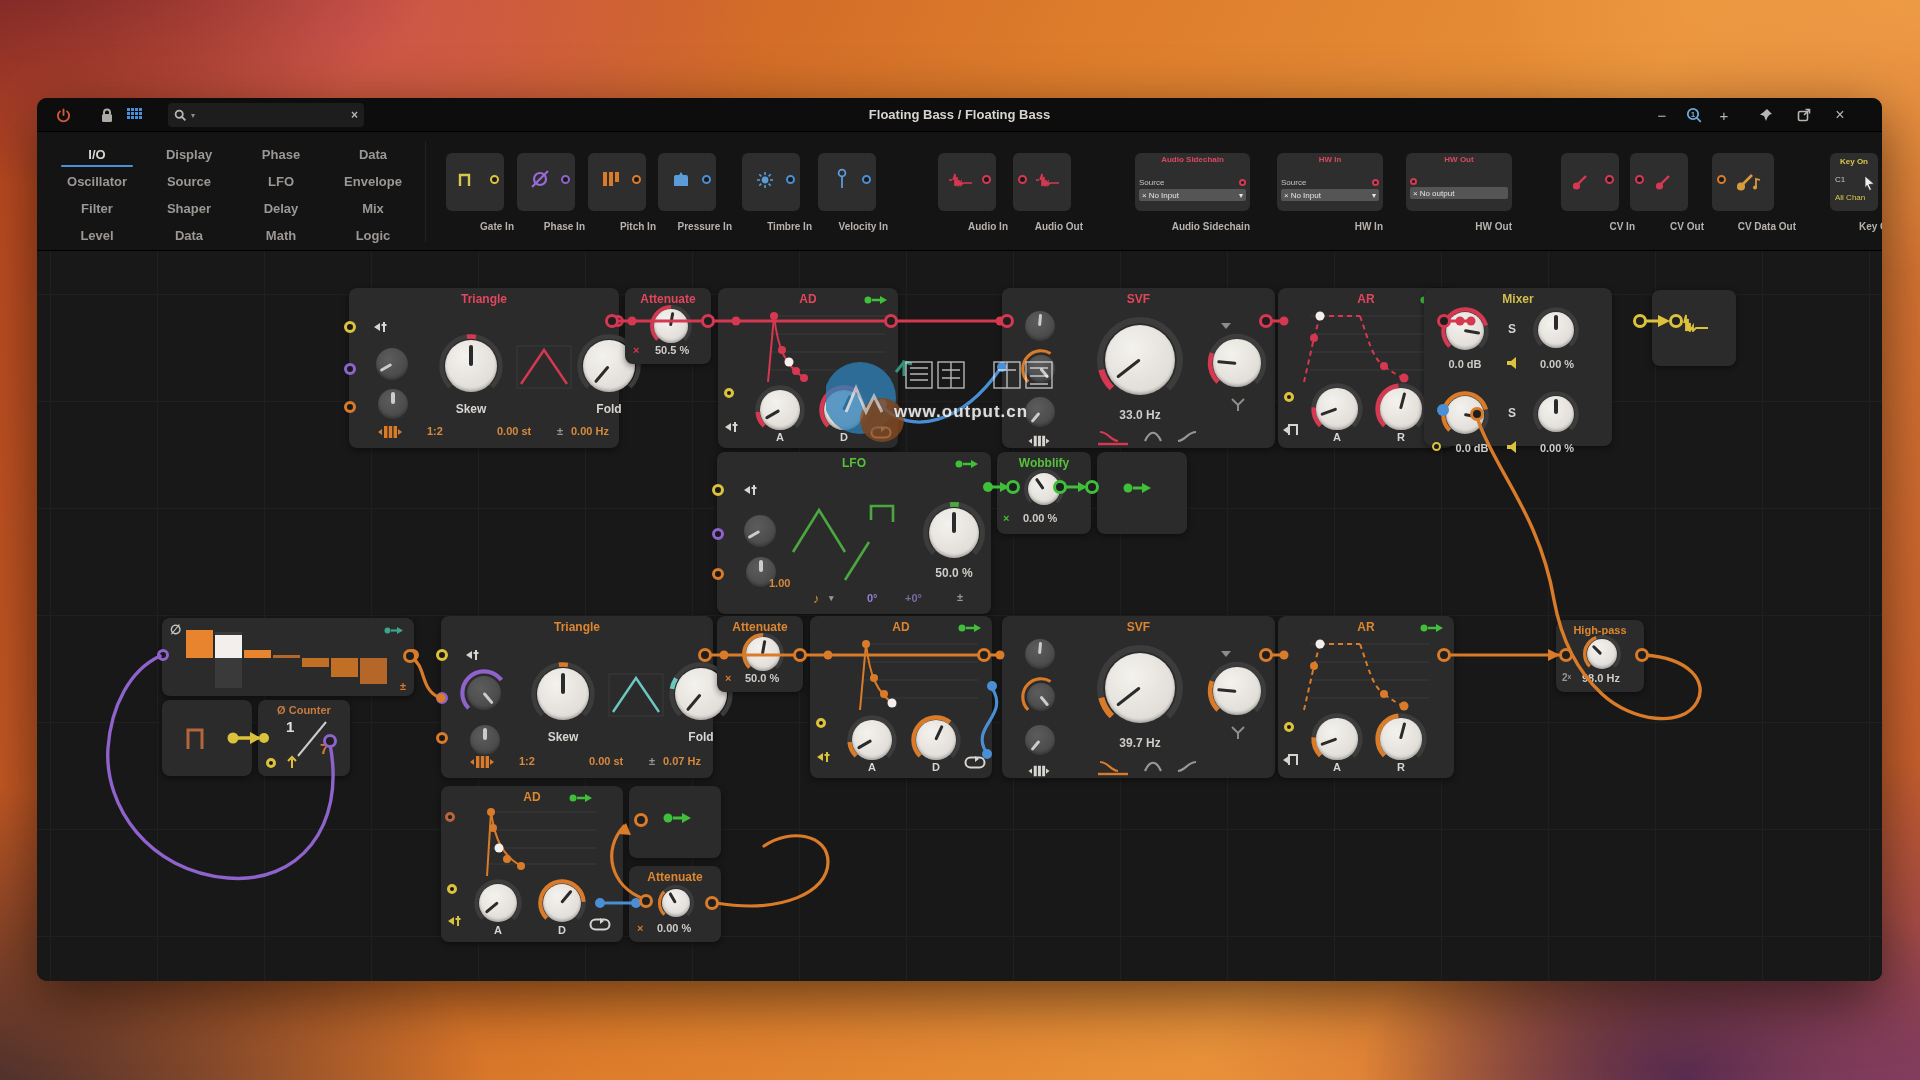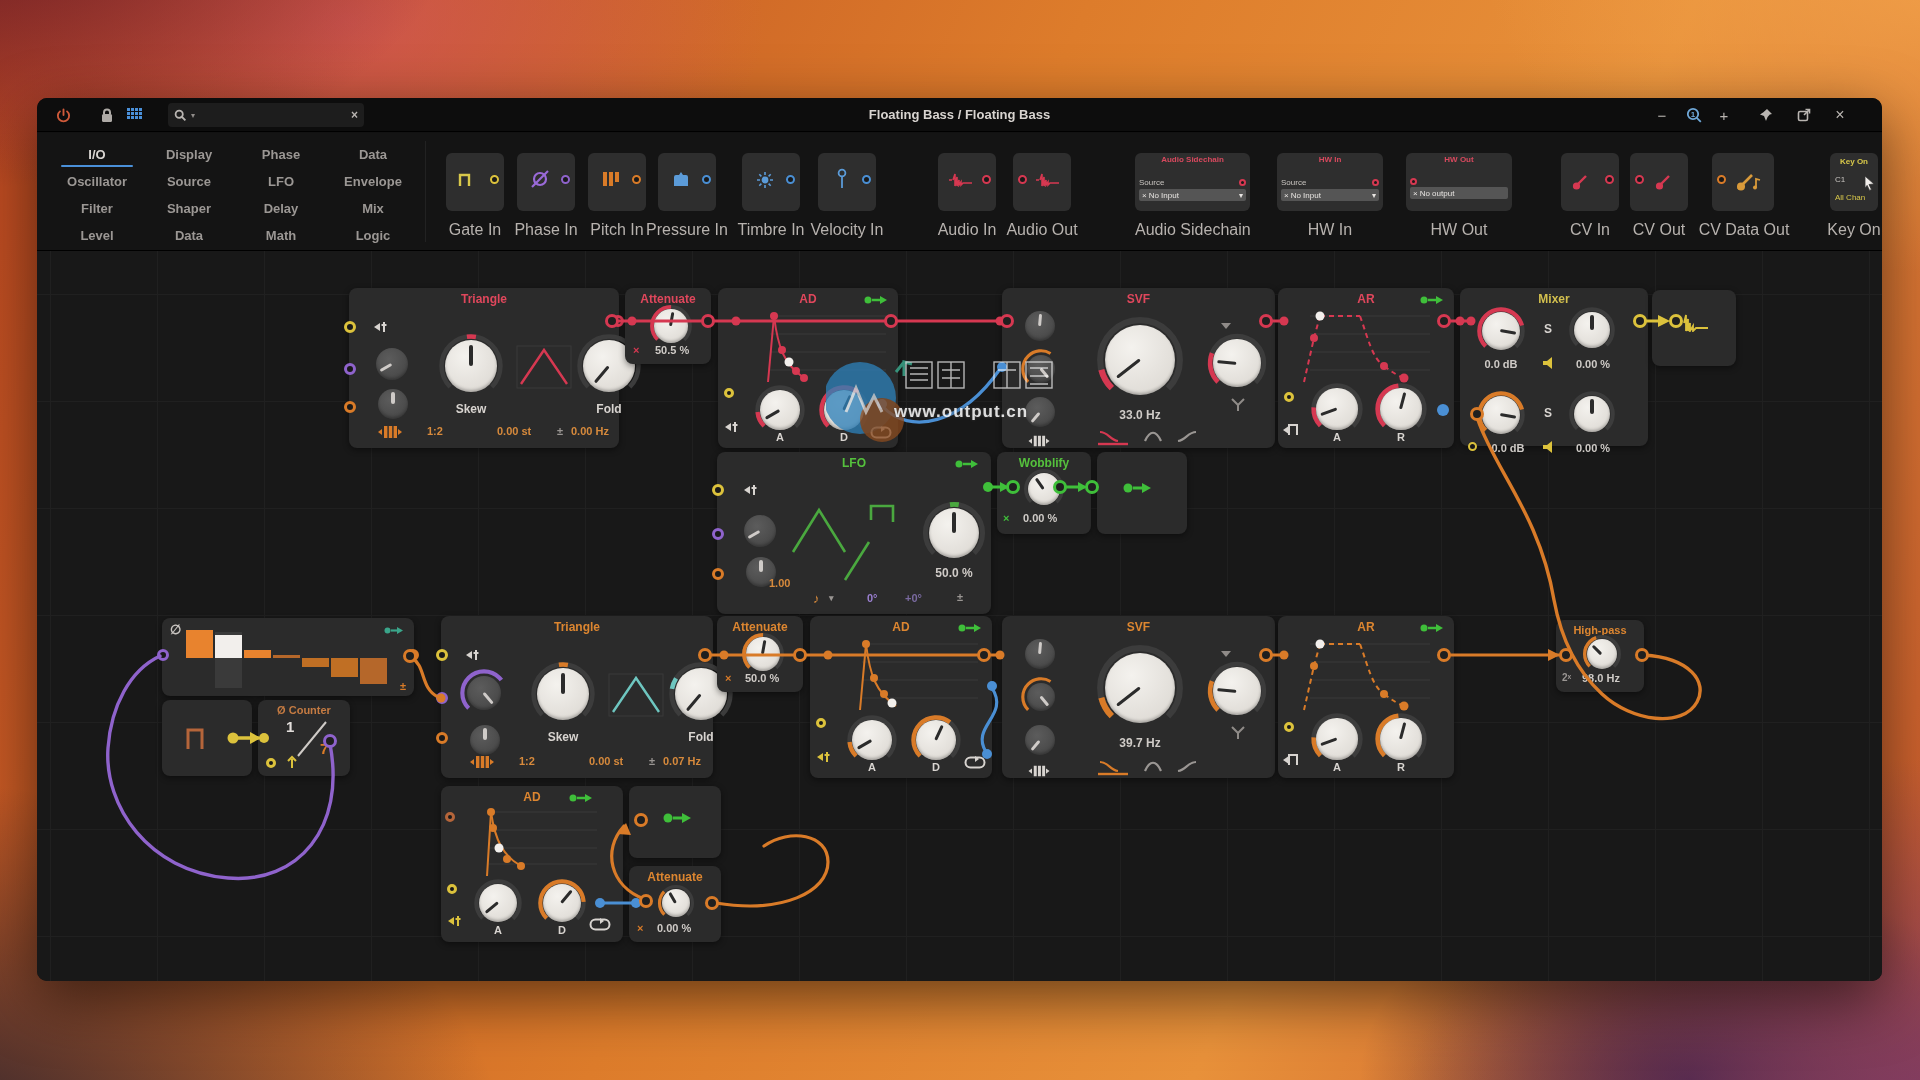--- a/index.html
+++ b/index.html
@@ -23,21 +23,21 @@
   .search{position:absolute;left:131px;top:5px;width:196px;height:24px;background:#1d1d1d;border-radius:4px;display:flex;align-items:center;padding:0 6px;gap:4px;}
   .search .stxt{flex:1}
   
   .palette{position:absolute;left:0;top:35px;width:100%;height:118px;background:#141414;border-bottom:1px solid #000;}
   .menu{position:absolute;left:14px;top:8px;display:grid;grid-template-columns:repeat(4,92px);grid-auto-rows:27px;}
   .mi{display:flex;align-items:center;justify-content:center;color:#9b9794;font-size:13px;font-weight:bold;position:relative;cursor:default;}
   .mi.act{color:#d8d4d0;}
   .mi.act::after{content:"";position:absolute;left:10px;right:10px;bottom:1px;height:2px;background:#4a90d9;border-radius:1px;}
   .vdiv{position:absolute;left:388px;top:8px;bottom:8px;width:1px;background:#222;}
   .tile{position:absolute;top:20px;height:58px;background:#2e2e2e;border-radius:6px;}
-  .tlabel{position:absolute;top:88px;color:#b7b2ae;font-size:16px;font-weight:normal;text-align:center;white-space:nowrap;}
+  .tlabel{position:absolute;top:88px;color:#b7b2ae;font-size:10px;font-weight:bold;text-align:right;white-space:nowrap;}
   .prev{font-size:8px;color:#c9c5c1;padding:2px 4px;}
   .prev .ptitle{text-align:center;color:#d8495e;font-weight:bold;font-size:8px;}
   .prev .drop{margin-top:2px;background:#555;border-radius:2px;color:#e8e5e2;display:flex;align-items:center;gap:2px;padding:1px 3px;height:12px;}
   .srcrow{display:flex;justify-content:space-between;align-items:center;margin-top:14px;}
   
   .canvas{position:absolute;left:0;top:153px;width:100%;height:730px;background:#181818;
     background-image:linear-gradient(#202020 1px,transparent 1px),linear-gradient(90deg,#202020 1px,transparent 1px);
     background-size:107px 107px;background-position:13px 43px;}
   
   .mod{position:absolute;background:#2b2b2b;border-radius:8px;box-shadow:0 2px 6px rgba(0,0,0,.45);}
@@ -557,21 +557,21 @@
         <circle cx="30" cy="30" r="26" fill="none" stroke="#3c3c3c" stroke-width="5" stroke-dasharray="122.5 163.4" transform="rotate(135 30 30)"></circle>
         <circle cx="30" cy="30" r="26" fill="none" stroke="#d63851" stroke-width="5" stroke-dasharray="58 163.4" transform="rotate(135 30 30)"></circle>
       </svg>
     <div class="knob">
         <i style="--r:15deg"></i>
       </div>
   </div>
   <div class="klabel" style="left:96px;top:143px;width:54px;font-size:11px">R</div>
 </div>
 
-<div class="mod" style="left:1460px;top:288px;width:188px;height:158px">
+<div class="mod" style="left:1424px;top:288px;width:188px;height:158px">
   <div class="mtitle c-yel">Mixer</div>
   <div class="kw" style="left:16px;top:18px;width:50px;height:50px">
     <svg class="arc" viewBox="0 0 60 60">
         <circle cx="30" cy="30" r="26" fill="none" stroke="#3c3c3c" stroke-width="5" stroke-dasharray="122.5 163.4" transform="rotate(135 30 30)"></circle>
         <circle cx="30" cy="30" r="26" fill="none" stroke="#d63851" stroke-width="5" stroke-dasharray="95 163.4" transform="rotate(135 30 30)"></circle>
       </svg>
     <div class="knob">
         <i style="--r:100deg"></i>
       </div>
   </div>

